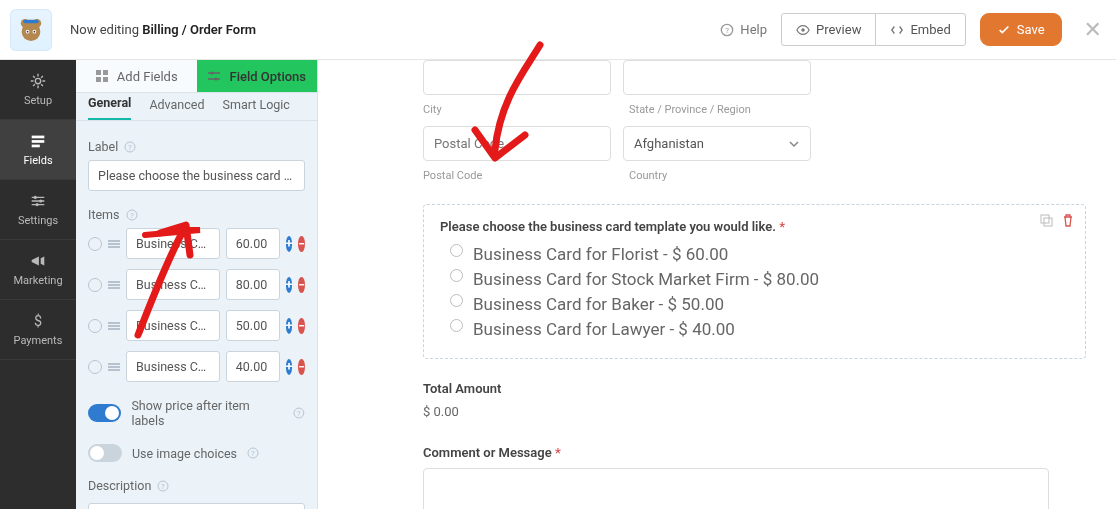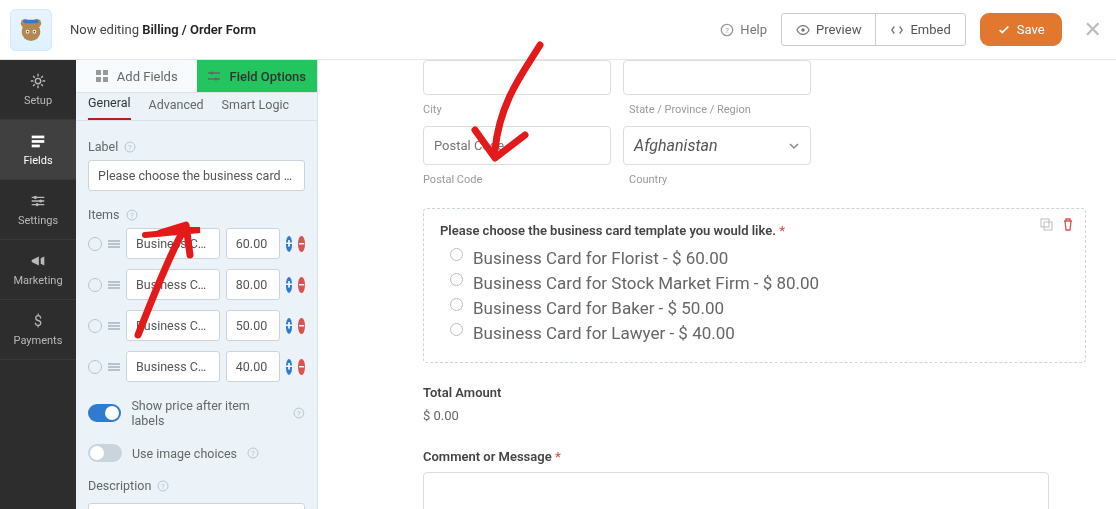--- a/index.html
+++ b/index.html
@@ -31,21 +31,21 @@
   .thinnav .nitem svg { width:18px; height:18px; }
 
   
   .panel { position:absolute; left:76px; top:60px; bottom:0; width:242px; background:#ebf3f9; border-right:1px solid #d8e2ea; display:flex; flex-direction:column; }
   .tabrow1 { display:flex; height:40px; background:#f7fbfe; border-bottom:1px solid #d8e2ea; }
   .tabrow1 .t { flex:1; display:flex; align-items:center; justify-content:center; gap:8px; font-size:13px; color:#666; cursor:pointer; }
   .tabrow1 .t.active { background:#22c55e; font-weight:500; color:#333; }
   .tabrow1 .t svg { width:14px; height:14px; }
   .tabrow2 { display:flex; height:34px; border-bottom:1px solid #d8e2ea; padding:0 12px; gap:18px; align-items:flex-end; }
   .tabrow2 .tt { font-size:12.5px; color:#666; padding-bottom:8px; cursor:pointer; }
-  .tabrow2 .tt.active { color:#333; border-bottom:2px solid #b91c1c; font-weight:400;}
+  .tabrow2 .tt.active { color:#333; border-bottom:2px solid #14b8a6; font-weight:700;}
   .panel-body { padding:10px 12px 20px 12px; overflow-y:auto; }
   .lbl { font-size:12.5px; color:#666; display:flex; align-items:center; gap:6px; margin:8px 0 6px 0;}
   .lbl svg { width:12px; height:12px; color:#b6c3ce; }
   .tinput { width:100%; border:1px solid #c9d4dc; background:#fff; border-radius:3px; padding:7px 9px; font-size:12.5px; color:#555; white-space:nowrap; overflow:hidden; text-overflow:ellipsis; }
   .items-wrap { display:flex; flex-direction:column; gap:10px; margin-top:6px;}
   .item-row { display:flex; align-items:center; gap:6px; }
   .item-row .radio-o { width:14px; height:14px; border:1.5px solid #b6c3ce; border-radius:50%; flex:0 0 14px; cursor:pointer;}
   .item-row .drag { color:#b6c3ce; display:flex; flex-direction:column; gap:1px; cursor:grab; flex:0 0 12px;}
   .item-row .drag span{ width:12px; height:2px; background:#b6c3ce; display:block;}
   .item-row .name-in { flex:1 1 auto; min-width:0; }
@@ -59,21 +59,21 @@
   .toggle.on { background:#2e7bcf; }
   .toggle.on .knob { right:2px; }
   .toggle.off { background:#c9d4dc; }
   .toggle.off .knob { left:2px; }
   .desc-area { width:100%; height:60px; border:1px solid #c9d4dc; border-radius:3px; background:#fff; resize:none; margin-top:4px;}
 
   
   .preview { position:absolute; left:373px; right:0; top:60px; bottom:0; padding:0 30px 10px 50px; overflow-y:auto; }
   .field-pair { display:flex; gap:12px; margin-bottom:6px; }
   .finput { width:188px; border:1px solid #ddd; border-radius:4px; padding:9px 10px; font-size:13px; color:#888; background:#fff; }
-  .fselect { width:188px; border:1px solid #ddd; border-radius:4px; padding:9px 10px; font-size:16px; color:#555; background:#fff; display:flex; justify-content:space-between; align-items:center;font-style:italic;}
+  .fselect { width:188px; border:1px solid #ddd; border-radius:4px; padding:9px 10px; font-size:13px; color:#555; background:#fff; display:flex; justify-content:space-between; align-items:center;}
   .sublabel { font-size:11px; color:#999; margin:2px 0 10px 0; display:block; width:188px;}
   .sublabel-row { display:flex; gap:18px; }
   .choice-block { border:1px dashed #c9d4dc; border-radius:4px; padding:14px 16px; margin-top:12px; position:relative; }
   .choice-title { font-size:13px; color:#444; font-weight:600; margin-bottom:10px;}
   .req-star { color:#d9534f; }
   .opt-row { display:flex; align-items:flex-start; gap:10px; margin:5px 0 5px 10px; color:#666; font-size:17px;}
   .opt-row .r { width:13px; height:13px; border:1.5px solid #bbb; border-radius:50%; }
   .block-actions { position:absolute; right:10px; top:8px; display:flex; gap:8px;}
   .block-actions svg { width:14px; height:14px; cursor:pointer;}
   .total-lbl { font-size:13px; font-weight:600; color:#444; margin:22px 0 8px 0;}

